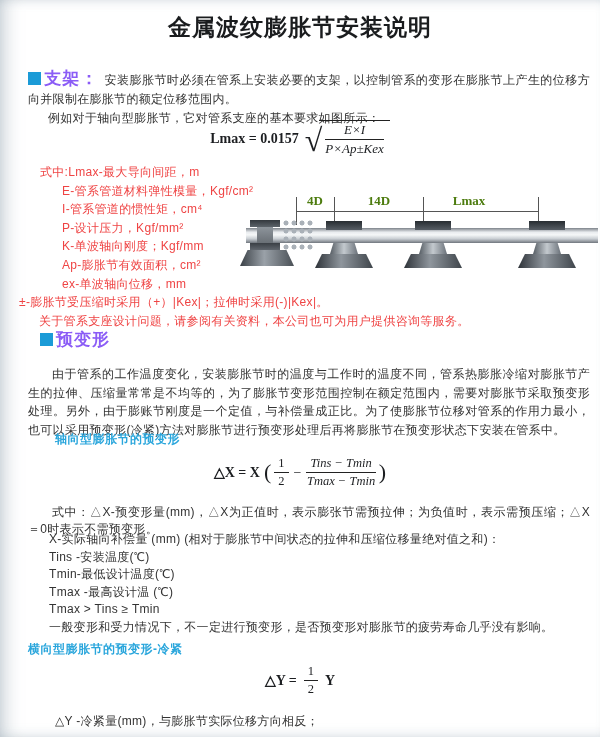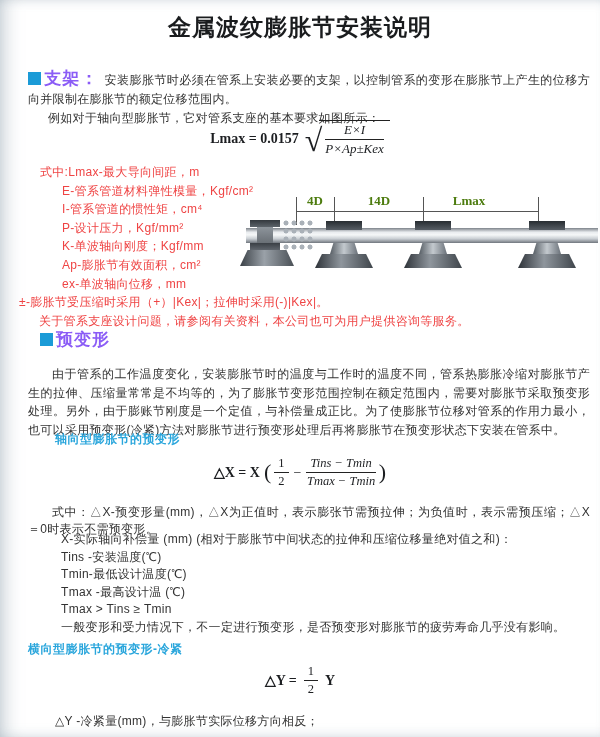--- a/index.html
+++ b/index.html
@@ -92,21 +92,21 @@
     clip-path:polygon(12% 0,88% 0,100% 100%,0 100%);
     background:linear-gradient(90deg,#2e3339,#8f969d 45%,#3f454b);}
   
   .sec2-heading{position:absolute;top:328px;left:40px;}
   .p-predeform{position:absolute;top:353px;left:28px;width:562px;
     text-align:justify;text-indent:2em;line-height:18.6px;}
   .sub-heading{font-size:12px;font-weight:bold;color:#2aa6dc;letter-spacing:.5px;}
   .sub1{position:absolute;top:431px;left:55px;}
   .p-axial-note{position:absolute;top:492px;left:28px;width:562px;
     text-align:justify;text-indent:2em;line-height:17px;}
-  .axial-items{position:absolute;top:531px;left:61px;width:530px;}
+  .axial-items{position:absolute;top:531px;left:49px;width:530px;}
   .axial-item{font-size:12px;line-height:17.6px;letter-spacing:.3px;color:#333;}
   .sub2{position:absolute;top:641px;left:28px;}
   .p-lateral-note{position:absolute;top:700px;left:55px;}
 </style>
 </head>
 <body>
 
 <div class="page">
 
   <div class="title">金属波纹膨胀节安装说明</div>

